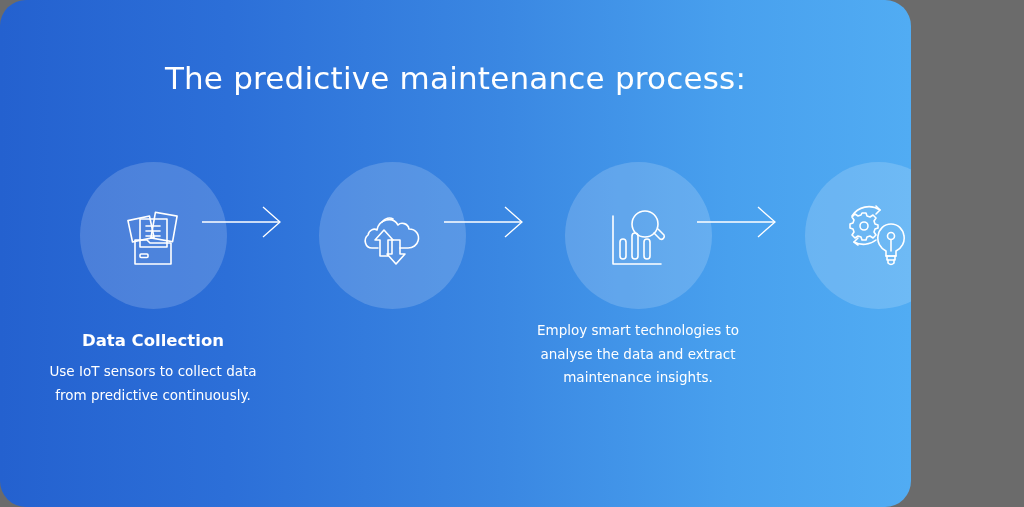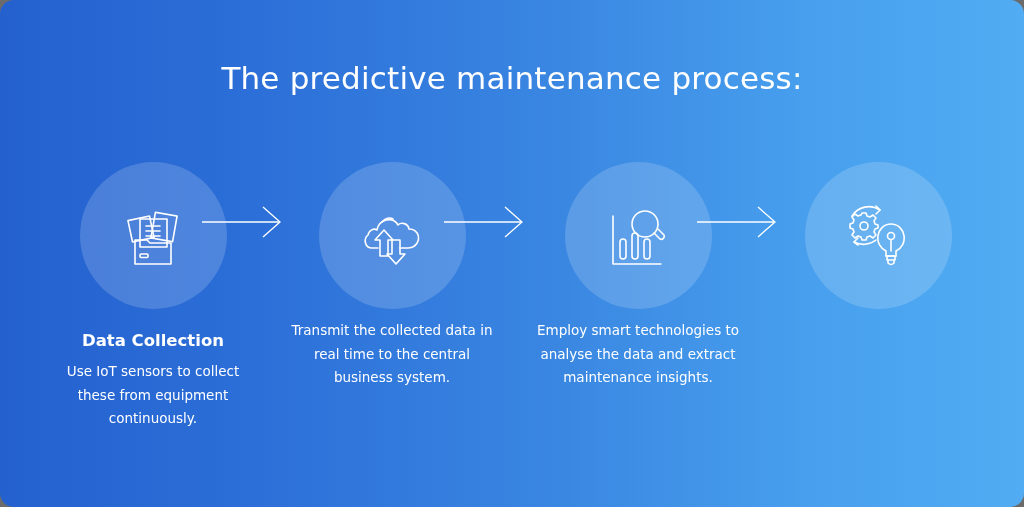--- a/index.html
+++ b/index.html
@@ -4,22 +4,22 @@
   <style>
     html, body { margin: 0; padding: 0; }
     body {
       width: 1024px; height: 507px;
       background: #6b6b6b;
       font-family: "DejaVu Sans", "Liberation Sans", sans-serif;
       overflow: hidden;
     }
     .card {
       position: absolute; left: 0; top: 0;
-      width: 1024px; height: 507px;
-      border-radius: 14px;
+      width: 911px; height: 507px;
+      border-radius: 26px;
       background: linear-gradient(90deg, #2461cf 0%, #2c6fd8 25%, #3a87e2 55%, #48a0ee 80%, #51acf3 100%);
       overflow: hidden;
     }
     .title {
       position: absolute; left: 0; right: 0; top: 60px;
       text-align: center;
       color: #ffffff;
       font-size: 31px;
       font-weight: 400;
       letter-spacing: 0.2px;
@@ -61,38 +61,37 @@
         <rect x="32" y="10" width="22" height="26" transform="rotate(10 43 23)"></rect>
         <rect x="19" y="15" width="27" height="28"></rect>
         <line x1="25" y1="22" x2="39" y2="22"></line>
         <line x1="25" y1="27" x2="39" y2="27"></line>
         <line x1="25" y1="32" x2="39" y2="32"></line>
         <path d="M14 36 H26 L29 39 H50 V60 H14 Z"></path>
         <rect x="19" y="50" width="8" height="3.5" rx="1"></rect>
       </svg>
     </div>
     <div class="step-title">Data Collection</div>
-    <div class="step-desc">Use IoT sensors to collect these from equipment continuously.</div>
+    <div class="step-desc">Use IoT sensors to collect data from predictive continuously.</div>
   </div>
 
   <svg class="arrow" style="left:200px;" viewBox="0 0 84 32" fill="none" stroke="#fff" stroke-width="1.3">
     <line x1="2" y1="16" x2="80" y2="16"></line>
     <polyline points="63,1 80,16 63,31"></polyline>
   </svg>
 
   <div class="step" style="left:272px;">
     <div class="circle">
       <svg viewBox="0 0 64 64" fill="none" stroke="#fff" stroke-width="1.6" stroke-linejoin="round" stroke-linecap="round">
         <path d="M18 44 H12 C5 44 3 35 8 31 C9 26 14 24 17 26 C19 15 33 12 38 21 C41 18 48 19 49 25 C56 25 60 31 58 37 C57 41 53 44 48 44 H40"></path>
         <path d="M22 18 C25 14 30 13 33 15"></path>
         <path d="M20 52 V36 H15 L24 26 L33 36 H28 V52 Z"></path>
         <path d="M32 36 H40 V50 H45 L36 60 L27 50 H32 Z"></path>
       </svg>
     </div>
-    <div class="step-desc">Transmit the collected data in real time to the central business system.</div>
   </div>
 
   <svg class="arrow" style="left:442px;" viewBox="0 0 84 32" fill="none" stroke="#fff" stroke-width="1.3">
     <line x1="2" y1="16" x2="80" y2="16"></line>
     <polyline points="63,1 80,16 63,31"></polyline>
   </svg>
 
   <div class="step" style="left:518px;">
     <div class="circle">
       <svg viewBox="0 0 64 64" fill="none" stroke="#fff" stroke-width="1.6" stroke-linejoin="round" stroke-linecap="round">

